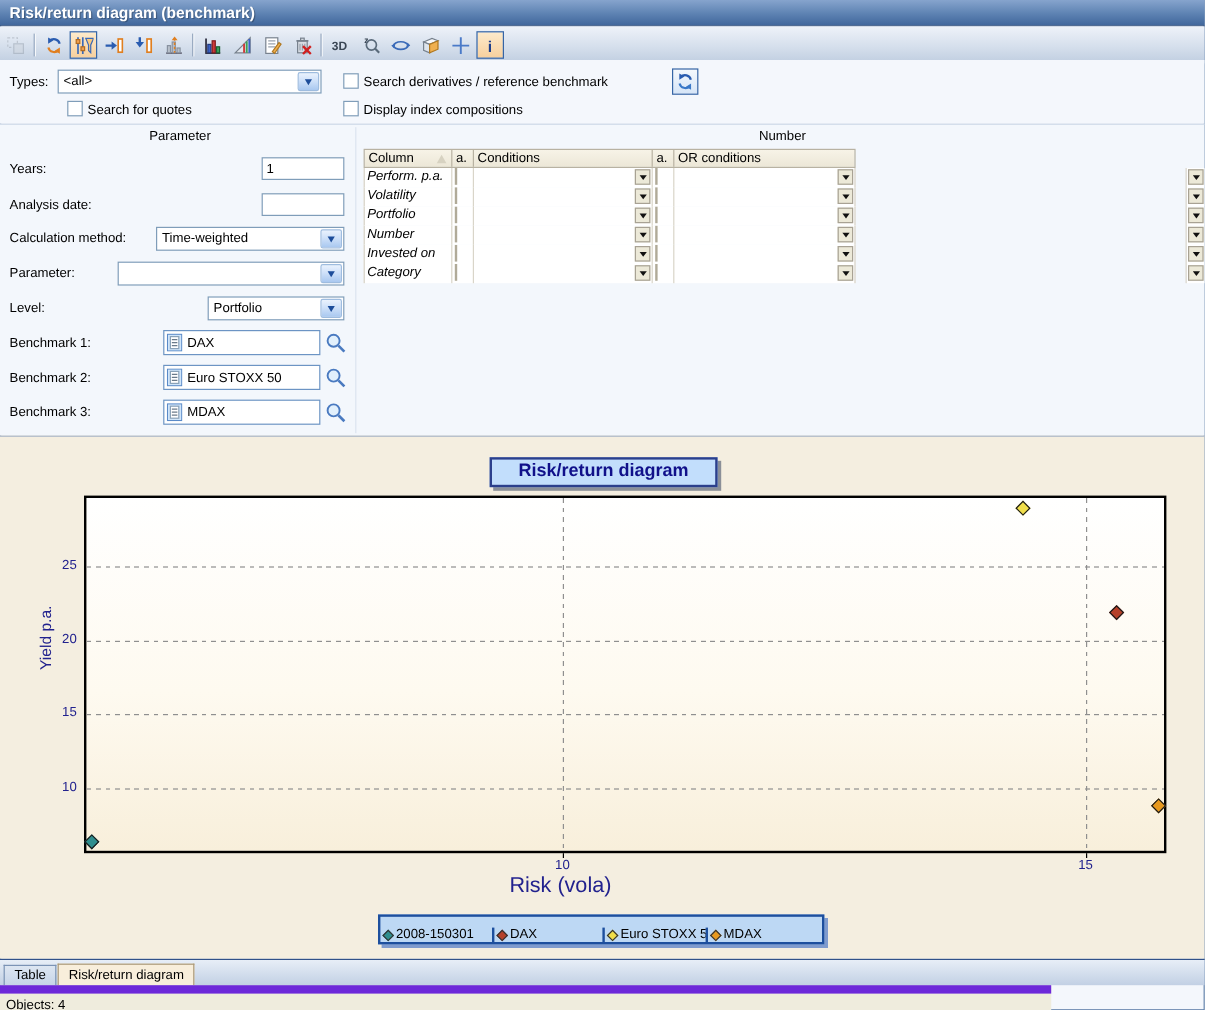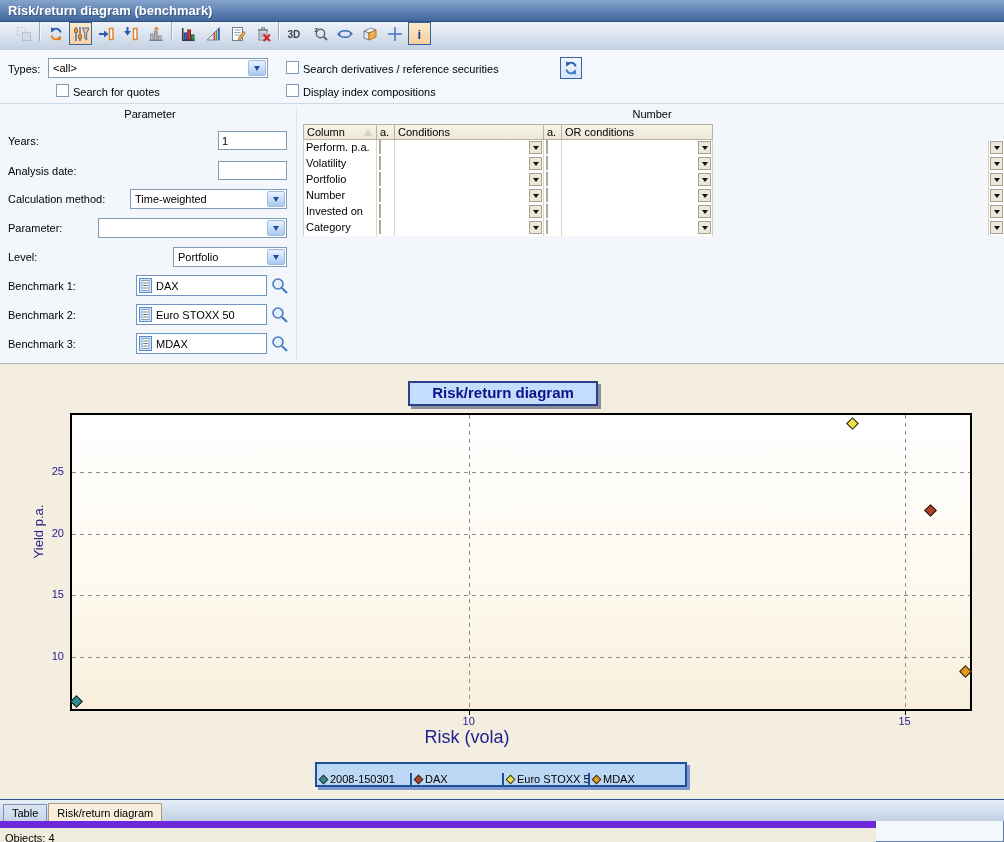--- a/index.html
+++ b/index.html
@@ -2,21 +2,21 @@
 <html><head>
 <meta charset="utf-8">
 <style>
   html,body{margin:0;padding:0;background:#8aa0bd;}
   *{font-family:"Liberation Sans",sans-serif;}
   .win{position:relative;width:1004px;height:842px;background:#f4f7fc;overflow:hidden;outline:1px solid #5e7ea8;outline-offset:-1px;}
   
   .titlebar{position:absolute;left:0;top:0;width:1004px;height:22px;background:linear-gradient(180deg,#86a4cd 0%,#5d82b2 55%,#41679c 100%);border-bottom:1px solid #32527e;box-sizing:border-box;}
   .titlebar span{position:absolute;left:8px;top:3px;color:#fff;font-size:13px;font-weight:bold;text-shadow:1px 1px 0 rgba(0,0,0,.25);}
   
-  .toolbar{position:absolute;left:0;top:22px;width:1004px;height:32px;background:linear-gradient(180deg,#eef2f9 0%,#d5dfec 55%,#bfcde0 100%);border-bottom:1px solid #93a7c2;box-sizing:border-box;display:flex;align-items:flex-start;padding-left:12px;}
+  .toolbar{position:absolute;left:0;top:22px;width:1004px;height:32px;background:linear-gradient(180deg,#eef2f9 0%,#d5dfec 55%,#bfcde0 100%);border-bottom:1px solid #93a7c2;box-sizing:border-box;display:flex;align-items:center;padding-left:1px;}
   .tb-btn{width:23px;height:23px;display:flex;align-items:center;justify-content:center;border:1px solid transparent;box-sizing:border-box;margin-right:2px;}
   .tb-btn.selected{background:linear-gradient(180deg,#fdeacb,#f7d09e);border:1px solid #3665a5;}
   .tb-btn.disabled{opacity:.5;}
   .tb-ico{display:block;width:16px;height:16px;}
   .tb-ico svg{display:block;}
   .tb-sep{width:1px;height:19px;background:#9aabc2;box-shadow:1px 0 0 #f6f8fb;margin:0 4px 0 2px;}
   
   .searcharea{position:absolute;left:0;top:50px;width:1004px;height:53px;background:#f4f7fc;}
   .lbl{position:absolute;font-size:11px;color:#000;white-space:nowrap;}
   .combo{position:absolute;height:20px;background:#fff;border:1px solid #7f9db9;box-sizing:border-box;}
@@ -32,21 +32,21 @@
   .input{position:absolute;height:19px;border:1px solid #7f9db9;font-size:11px;padding:0 3px;box-sizing:border-box;background:#fff;outline:none;}
   .bm-field{position:absolute;width:131px;height:21px;background:#fff;border:1px solid #6c94c4;box-sizing:border-box;display:flex;align-items:center;gap:4px;padding-left:2px;}
   .bm-field .txt{font-size:11px;white-space:nowrap;}
   .mag{position:absolute;width:18px;height:18px;cursor:pointer;}
   
   .fg{position:absolute;left:303px;top:20px;font-size:11px;color:#000;}
   .fg-header{display:flex;height:16px;background:linear-gradient(180deg,#f7f3e7,#ece7d7);border:1px solid #b8b2a2;box-sizing:border-box;}
   .fg-hc{border-right:1px solid #b8b2a2;padding:1px 3px;box-sizing:border-box;position:relative;white-space:nowrap;overflow:hidden;}
   .fg-hc:last-child{border-right:none;}
   .sort-asc{position:absolute;right:4px;top:4px;width:0;height:0;border-left:4px solid transparent;border-right:4px solid transparent;border-bottom:7px solid #d7d2c1;}
-  .fg-row{display:flex;height:16px;background:#fff;border-left:1px solid #d4d0c4;border-right:1px solid #d4d0c4;box-sizing:border-box;}
+  .fg-row{display:flex;height:16px;background:#fff;border-left:1px solid #d4d0c4;border-right:1px solid #d4d0c4;box-sizing:border-box;font-style:italic;}
   .fg-c{border-right:1px solid #d9d5c9;box-sizing:border-box;position:relative;padding:1px 2px;white-space:nowrap;overflow:hidden;}
   .fg-c:last-child{border-right:none;}
   .grid-drop{position:absolute;right:1px;top:1px;width:13px;height:13px;background:#ece9d8;border:1px solid #a8a294;box-sizing:border-box;display:flex;align-items:center;justify-content:center;}
   .tri{width:0;height:0;border-left:3px solid transparent;border-right:3px solid transparent;border-top:4px solid #111;}
   .cb-sm{width:11px;height:11px;border:1px solid #b0aa98;background:#fff;margin:1px auto 0;box-sizing:border-box;}
   .fg-extra{position:absolute;left:988px;top:36px;width:15px;border-left:1px solid #d4d0c4;}
   .fg-xcell{position:relative;height:16px;background:#fff;}
   
   .chart{position:absolute;left:0;top:363px;width:1004px;height:436px;background:#f4eee0;border-top:1px solid #aab6c8;box-sizing:border-box;}
   .chart-title{position:absolute;left:408px;top:17px;width:190px;height:25px;background:#c2defc;border:2px solid #2b3f8c;box-sizing:border-box;color:#10108a;font-size:15px;font-weight:bold;text-align:center;line-height:20px;box-shadow:3px 3px 0 #8a8f98;}
@@ -241,21 +241,21 @@
 
   <div class="searcharea">
     <span class="lbl" style="left:8px;top:13px">Types:</span>
     <div class="combo" style="left:48px;top:8px;width:220px">
       <span class="combo-val">&lt;all&gt;</span>
       <span class="combo-btn">
           <i class="chev"></i>
         </span>
     </div>
     <span class="cb" style="left:286px;top:11px"></span>
-    <span class="lbl" style="left:303px;top:13px">Search derivatives / reference securities</span>
+    <span class="lbl" style="left:303px;top:13px">Search derivatives / reference benchmark</span>
     <div class="refresh-btn">
       <span class="tb-ico">
         <svg width="16" height="16" viewBox="0 0 16 16">
             <path d="M12.7 6.5 A5 5 0 0 0 4.2 4.2" fill="none" stroke="#2a5cb0" stroke-width="1.8"></path>
             <polygon points="3.1,1.3 3.1,6.4 7.4,3.8" fill="#2a5cb0"></polygon>
             <path d="M3.3 9.5 A5 5 0 0 0 11.8 11.8" fill="none" stroke="#3a78c8" stroke-width="1.8"></path>
             <polygon points="12.9,14.7 12.9,9.6 8.6,12.2" fill="#3a78c8"></polygon>
           </svg>
       </span>
     </div>

